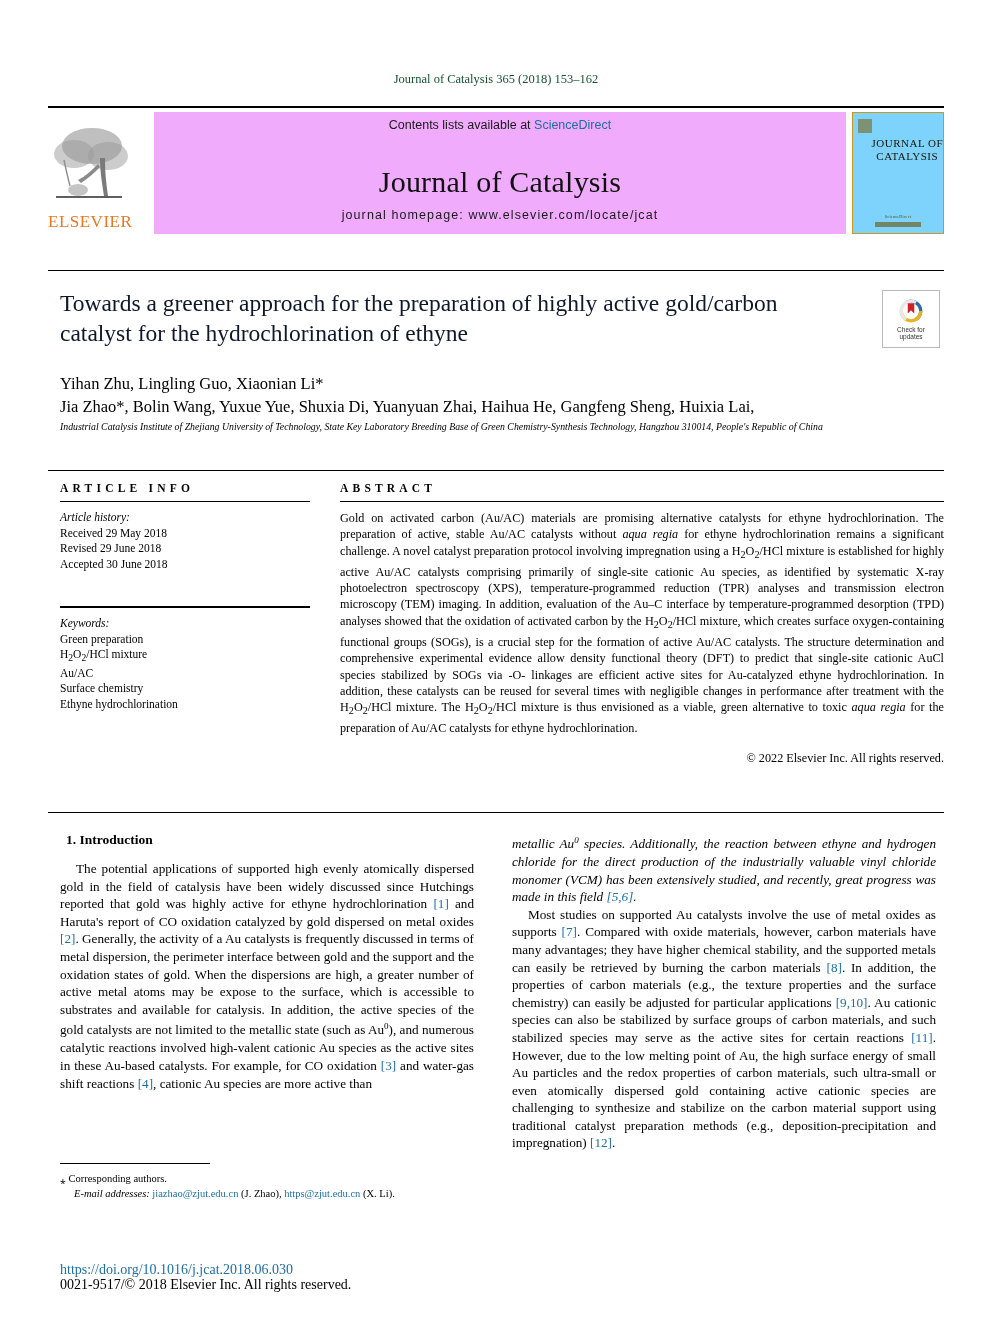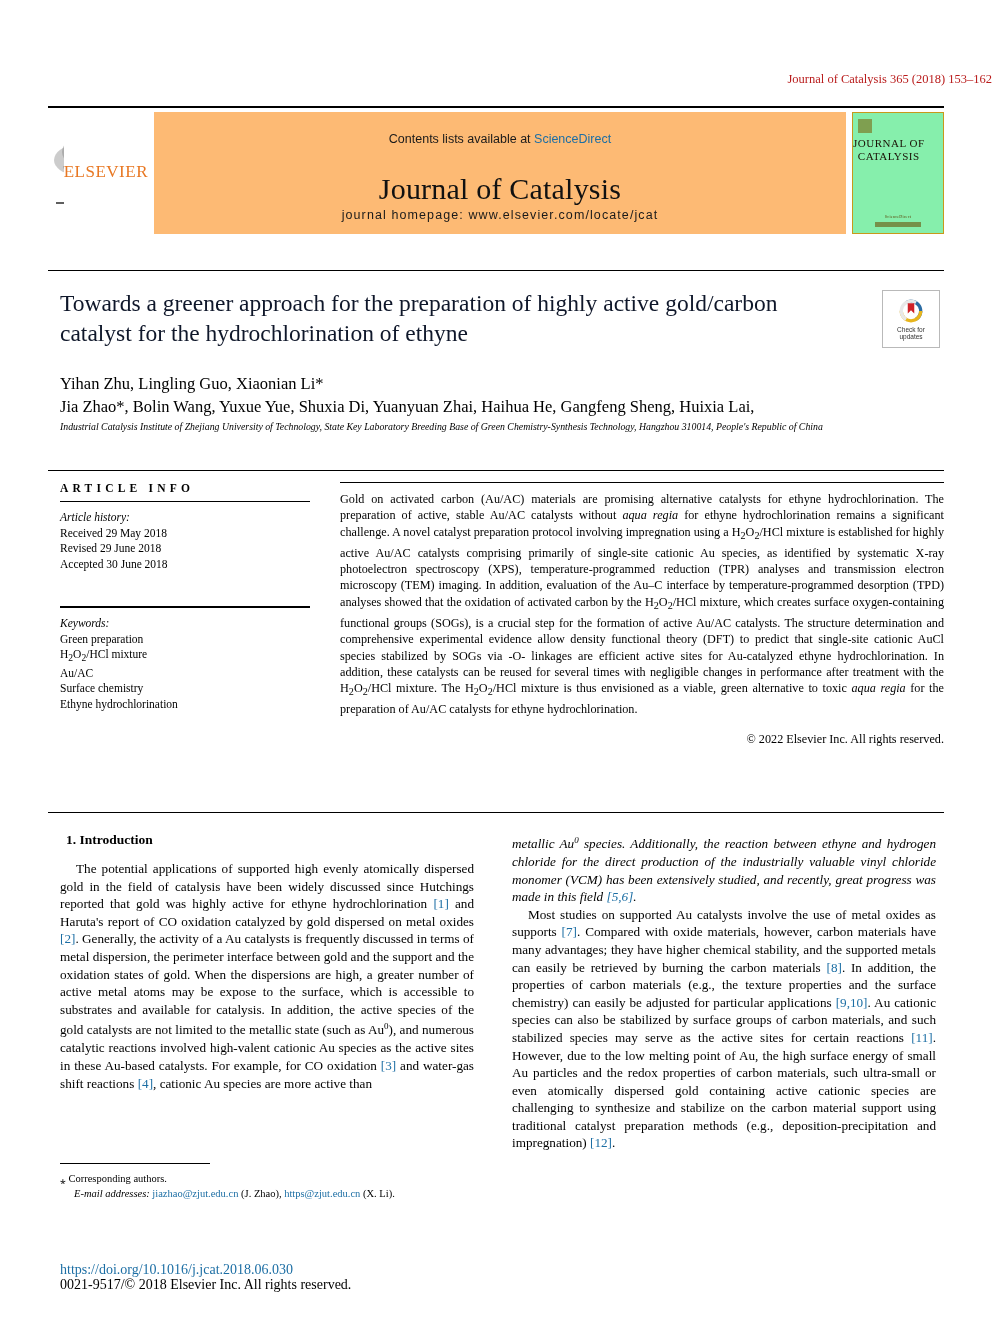--- a/index.html
+++ b/index.html
@@ -19,23 +19,23 @@
     position: absolute;
     left: 0; top: 0;
     width: 992px;
     height: 1323px;
   }
 
   
   .running-head {
     position: absolute;
     top: 72px; left: 0; right: 0;
-    text-align: right;
+    text-align: center;
     font-size: 12.5px;
-    color: #b91c1c;
+    color: #14532d;
     font-family: "Liberation Serif", serif;
   }
 
   
   .masthead {
     position: absolute;
     top: 106px;
     left: 48px;
     width: 896px;
     height: 126px;
@@ -45,47 +45,47 @@
     display: flex;
     align-items: stretch;
     height: 126px;
     padding-top: 4px;
     box-sizing: border-box;
   }
   .elsevier-logo {
     width: 100px;
     flex: 0 0 100px;
     display: flex;
-    flex-direction: row;
-    align-items: center;
+    flex-direction: column;
+    align-items: flex-start;
     justify-content: flex-end;
     padding-bottom: 2px;
   }
   .tree {
     width: 84px;
     height: 92px;
     position: relative;
     overflow: hidden;
   }
   .elsevier-word {
     font-family: "Liberation Serif", serif;
     font-size: 17px;
     letter-spacing: 0.5px;
     color: #E87722;
   }
   .journal-band {
     flex: 1 1 auto;
-    background: #fdba74;
+    background: #f0abfc;
     margin-left: 6px;
     margin-right: 6px;
     display: flex;
     flex-direction: column;
     align-items: center;
     justify-content: space-between;
-    padding: 20px 0 12px 0;
+    padding: 6px 0 12px 0;
     box-sizing: border-box;
   }
   .contents-line {
     font-family: "Liberation Sans", sans-serif;
     font-size: 12.5px;
     color: #1a1a1a;
   }
   .contents-line .sd {
     color: #1c6ea4;
   }
@@ -98,26 +98,26 @@
   }
   .homepage-line {
     font-family: "Liberation Sans", sans-serif;
     font-size: 12.5px;
     letter-spacing: 1.1px;
     color: #1a1a1a;
   }
   .cover {
     width: 92px;
     flex: 0 0 92px;
-    background: #86efac;
+    background: #7dd3fc;
     border: 1px solid #c8991a;
     box-sizing: border-box;
     display: flex;
     flex-direction: column;
-    align-items: flex-start;
+    align-items: flex-end;
     padding-top: 6px;
     position: relative;
   }
   .cover-elsevier-mark {
     width: 14px; height: 14px;
     background: #7a5c06;
     opacity: .55;
     align-self: flex-start;
     margin-left: 5px;
   }
@@ -415,20 +415,21 @@
     <div class="thick-rule" style="margin-top:34px;"></div>
     <div class="info-label">Keywords:</div>
     <div class="info-line">Green preparation</div>
     <div class="info-line">H<sub>2</sub>O<sub>2</sub>/HCl mixture</div>
     <div class="info-line">Au/AC</div>
     <div class="info-line">Surface chemistry</div>
     <div class="info-line">Ethyne hydrochlorination</div>
   </div>
 
   <div class="abs-col">
+    <div class="sec-head">ABSTRACT</div>
     <div class="thin-rule"></div>
     <div class="abstract-body">
       Gold on activated carbon (Au/AC) materials are promising alternative catalysts for ethyne hydrochlorination. The preparation of active, stable Au/AC catalysts without <i>aqua regia</i> for ethyne hydrochlorination remains a significant challenge. A novel catalyst preparation protocol involving impregnation using a H<sub>2</sub>O<sub>2</sub>/HCl mixture is established for highly active Au/AC catalysts comprising primarily of single-site cationic Au species, as identified by systematic X-ray photoelectron spectroscopy (XPS), temperature-programmed reduction (TPR) analyses and transmission electron microscopy (TEM) imaging. In addition, evaluation of the Au–C interface by temperature-programmed desorption (TPD) analyses showed that the oxidation of activated carbon by the H<sub>2</sub>O<sub>2</sub>/HCl mixture, which creates surface oxygen-containing functional groups (SOGs), is a crucial step for the formation of active Au/AC catalysts. The structure determination and comprehensive experimental evidence allow density functional theory (DFT) to predict that single-site cationic AuCl species stabilized by SOGs via -O- linkages are efficient active sites for Au-catalyzed ethyne hydrochlorination. In addition, these catalysts can be reused for several times with negligible changes in performance after treatment with the H<sub>2</sub>O<sub>2</sub>/HCl mixture. The H<sub>2</sub>O<sub>2</sub>/HCl mixture is thus envisioned as a viable, green alternative to toxic <i>aqua regia</i> for the preparation of Au/AC catalysts for ethyne hydrochlorination.
     </div>
     <div class="copyright">© 2022 Elsevier Inc. All rights reserved.</div>
   </div>
 
   <div class="body-rule"></div>
 
   <div class="col-left">

